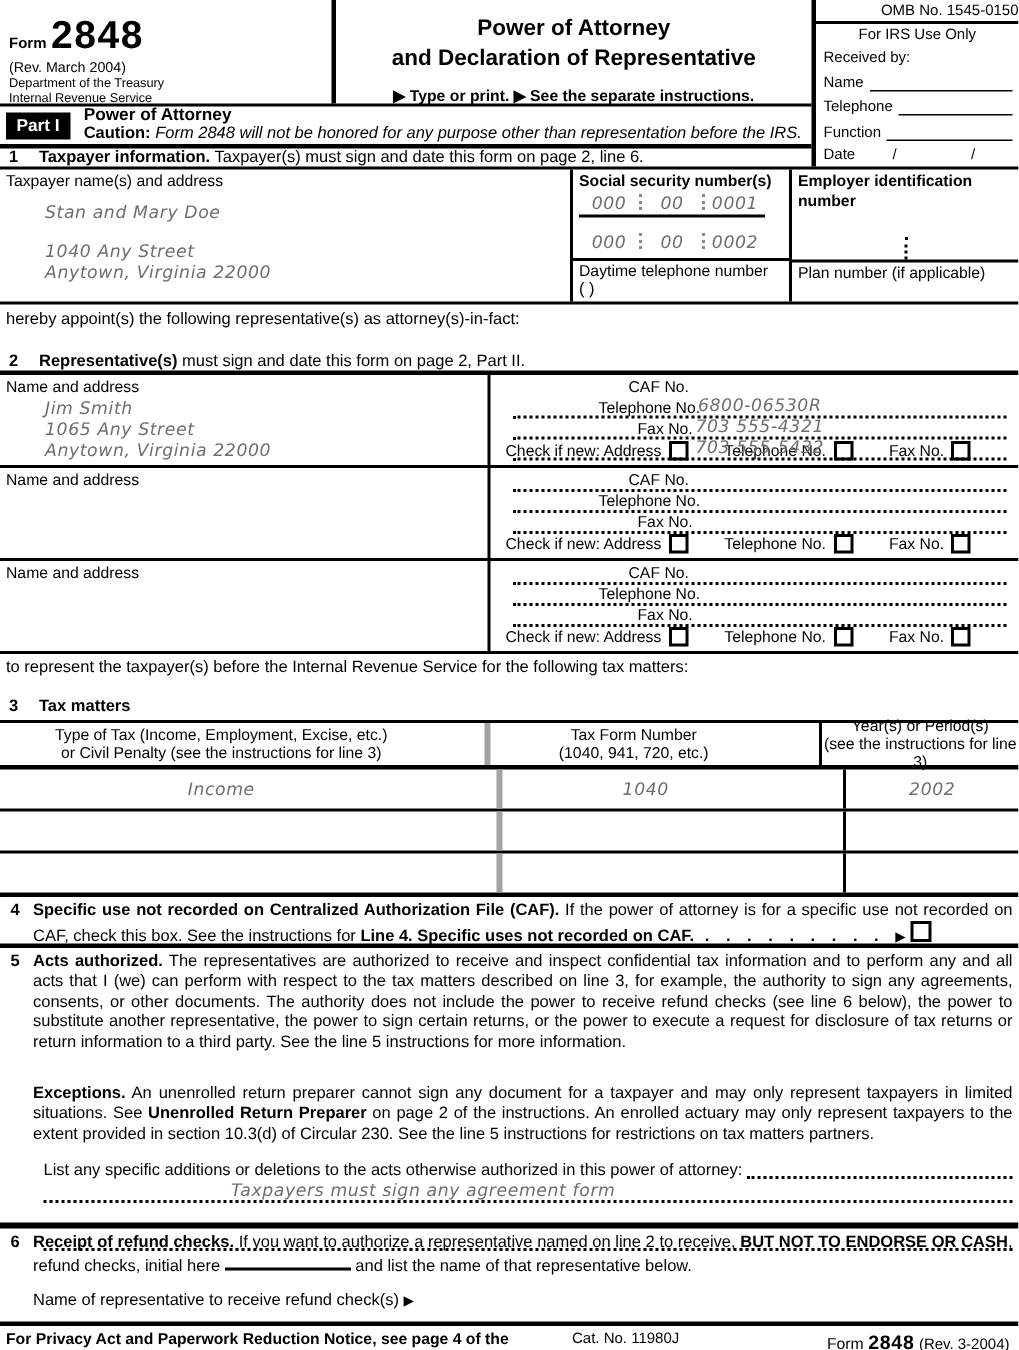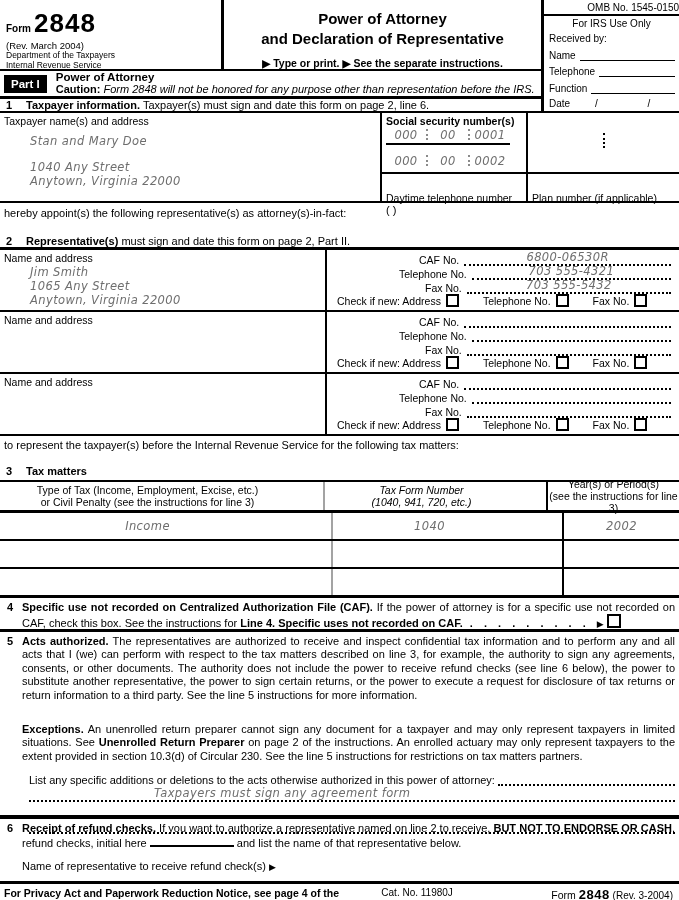--- a/index.html
+++ b/index.html
@@ -40,48 +40,48 @@
   .sm-label{font-size:10.5px;}
   .bold-label{font-size:10.5px;font-weight:bold;line-height:1.2;}
   .hand{font-family:"DejaVu Sans",sans-serif;font-style:italic;color:#6e6e6e;font-size:11.5px;letter-spacing:.4px;}
   .tp-mid{width:146px;border-left:2px solid #000;box-sizing:border-box;display:flex;flex-direction:column;}
   .tp-right{width:153px;border-left:2px solid #000;box-sizing:border-box;display:flex;flex-direction:column;}
   .ssn-area{flex:1;padding:2px 4px 0;}
   .ssn-row{display:flex;align-items:center;width:124px;}
   .ssn-row .gp{flex:1;text-align:center;}
   .ssn-sep{border-left:2px dotted #8a8a8a;height:11px;}
   .ssn-underline{border-bottom:2px solid #000;padding-bottom:1px;}
-  .sub-cell{height:29px;border-top:2px solid #000;box-sizing:border-box;padding:18px 4px 0;}
+  .sub-cell{height:29px;border-top:2px solid #000;box-sizing:border-box;padding:1px 4px 0;}
   .ein-dots{width:0;height:15px;border-left:2px dotted #000;margin:18px auto 0;}
   
   .appoint{height:31px;padding:4px 0 0 4px;box-sizing:border-box;}
   .line2-hdr{height:16px;display:flex;align-items:center;padding-left:6px;border-bottom:3px solid #000;box-sizing:border-box;}
   
   .rep-block{display:flex;height:62px;border-bottom:2px solid #000;box-sizing:border-box;}
   .rep-block:last-of-type{border-bottom:3px solid #000;}
   .rep-left{flex:1;padding:2px 4px 16px;}
   .rep-right{width:354px;border-left:2px solid #000;box-sizing:border-box;padding:2px 8px 3px 10px;display:flex;flex-direction:column;justify-content:space-between;font-size:10.5px;}
-  .caf-row{display:flex;align-items:flex-end;height:14px;}
+  .caf-row{display:flex;height:14px;flex-direction:column;}
   .caf-label{padding-left:82px;white-space:nowrap;}
   .caf-label.tel{padding-left:62px;}
   .caf-label.fax{padding-left:88px;}
   .leader{flex:1;border-bottom:2px dotted #000;margin-left:5px;height:13px;text-align:center;}
   .leader .hand{position:relative;top:-1px;}
   .check-row{display:flex;align-items:center;gap:5px;font-size:10.5px;white-space:nowrap;}
   .cb{width:9px;height:9px;border:2px solid #000;display:inline-block;flex:none;}
   .sp1{width:14px;}
   
   .represent{height:18px;padding:3px 0 0 4px;box-sizing:border-box;}
   .line3-hdr{height:26px;display:flex;align-items:flex-end;padding:0 0 3px 6px;box-sizing:border-box;font-weight:bold;}
   .tax-table{border-top:2px solid #000;border-bottom:3px solid #000;height:118px;box-sizing:border-box;display:flex;flex-direction:column;}
   .tax-hdr{display:flex;text-align:center;font-size:10.5px;border-bottom:3px solid #000;height:31px;box-sizing:border-box;align-items:center;gap:28px;}
   .tax-row{display:flex;text-align:center;border-bottom:2px solid #000;flex:1;align-items:center;gap:36px;}
   .tax-row:last-child{border-bottom:none;}
   .tc1{width:295px;box-sizing:border-box;}
-  .tc2{width:195px;border-left:2px solid #a3a3a3;box-sizing:border-box;align-self:stretch;display:flex;align-items:center;justify-content:center;font-style:italic;}
+  .tc2{width:195px;border-left:4px solid #a3a3a3;box-sizing:border-box;align-self:stretch;display:flex;align-items:center;justify-content:center;}
   .tc3{flex:1;border-left:2px solid #000;box-sizing:border-box;align-self:stretch;display:flex;align-items:center;justify-content:center;}
   .tc1 > div, .tc2 > div, .tc3 > div{width:100%;}
   
   .para{display:flex;padding-top:3px;}
   .para .pn{font-weight:bold;width:22px;padding-left:7px;flex:none;box-sizing:border-box;}
   .para .pc{flex:1;padding-right:4px;line-height:1.22;text-align:justify;}
   .line4{height:34px;border-bottom:3px solid #000;box-sizing:border-box;}
   .dots-lead{letter-spacing:4px;font-weight:bold;}
   .cb-big{width:10px;height:10px;border:2px solid #000;display:inline-block;vertical-align:-1px;}
   .line5{height:187px;border-bottom:4px solid #000;box-sizing:border-box;}
@@ -105,21 +105,21 @@
 </head>
 <body>
 
 <div class="top">
   <div class="top-main">
     <div class="masthead">
       <div class="form-id">
         <div><span class="form-word">Form</span>
              <span class="form-num">2848</span></div>
         <div class="rev">(Rev. March 2004)</div>
-        <div class="dept">Department of the Taxpayers</div>
+        <div class="dept">Department of the Treasury</div>
         <div class="dept">Internal Revenue Service</div>
       </div>
       <div class="title-block">
         <div class="main-title">Power of Attorney</div>
         <div class="main-title">and Declaration of Representative</div>
         <div class="directions">▶ Type or print.  ▶ See the separate instructions.</div>
       </div>
     </div>
     <div class="part-bar">
       <div class="part-label">Part I</div>
@@ -182,20 +182,21 @@
         <span class="gp">0002</span>
       </div>
     </div>
     <div class="sub-cell">
       <div class="sm-label">Daytime telephone number</div>
       <div>(        )</div>
     </div>
   </div>
   <div class="tp-right">
     <div style="flex:1;padding:2px 4px 0;">
+      <div class="bold-label"><span>Employer identification</span><br><span>number</span></div>
       <div class="ein-dots"></div>
     </div>
     <div class="sub-cell">
       <div class="sm-label">Plan number (if applicable)</div>
     </div>
   </div>
 </div>
 
 <div class="appoint">hereby appoint(s) the following representative(s) as attorney(s)-in-fact:</div>
 

